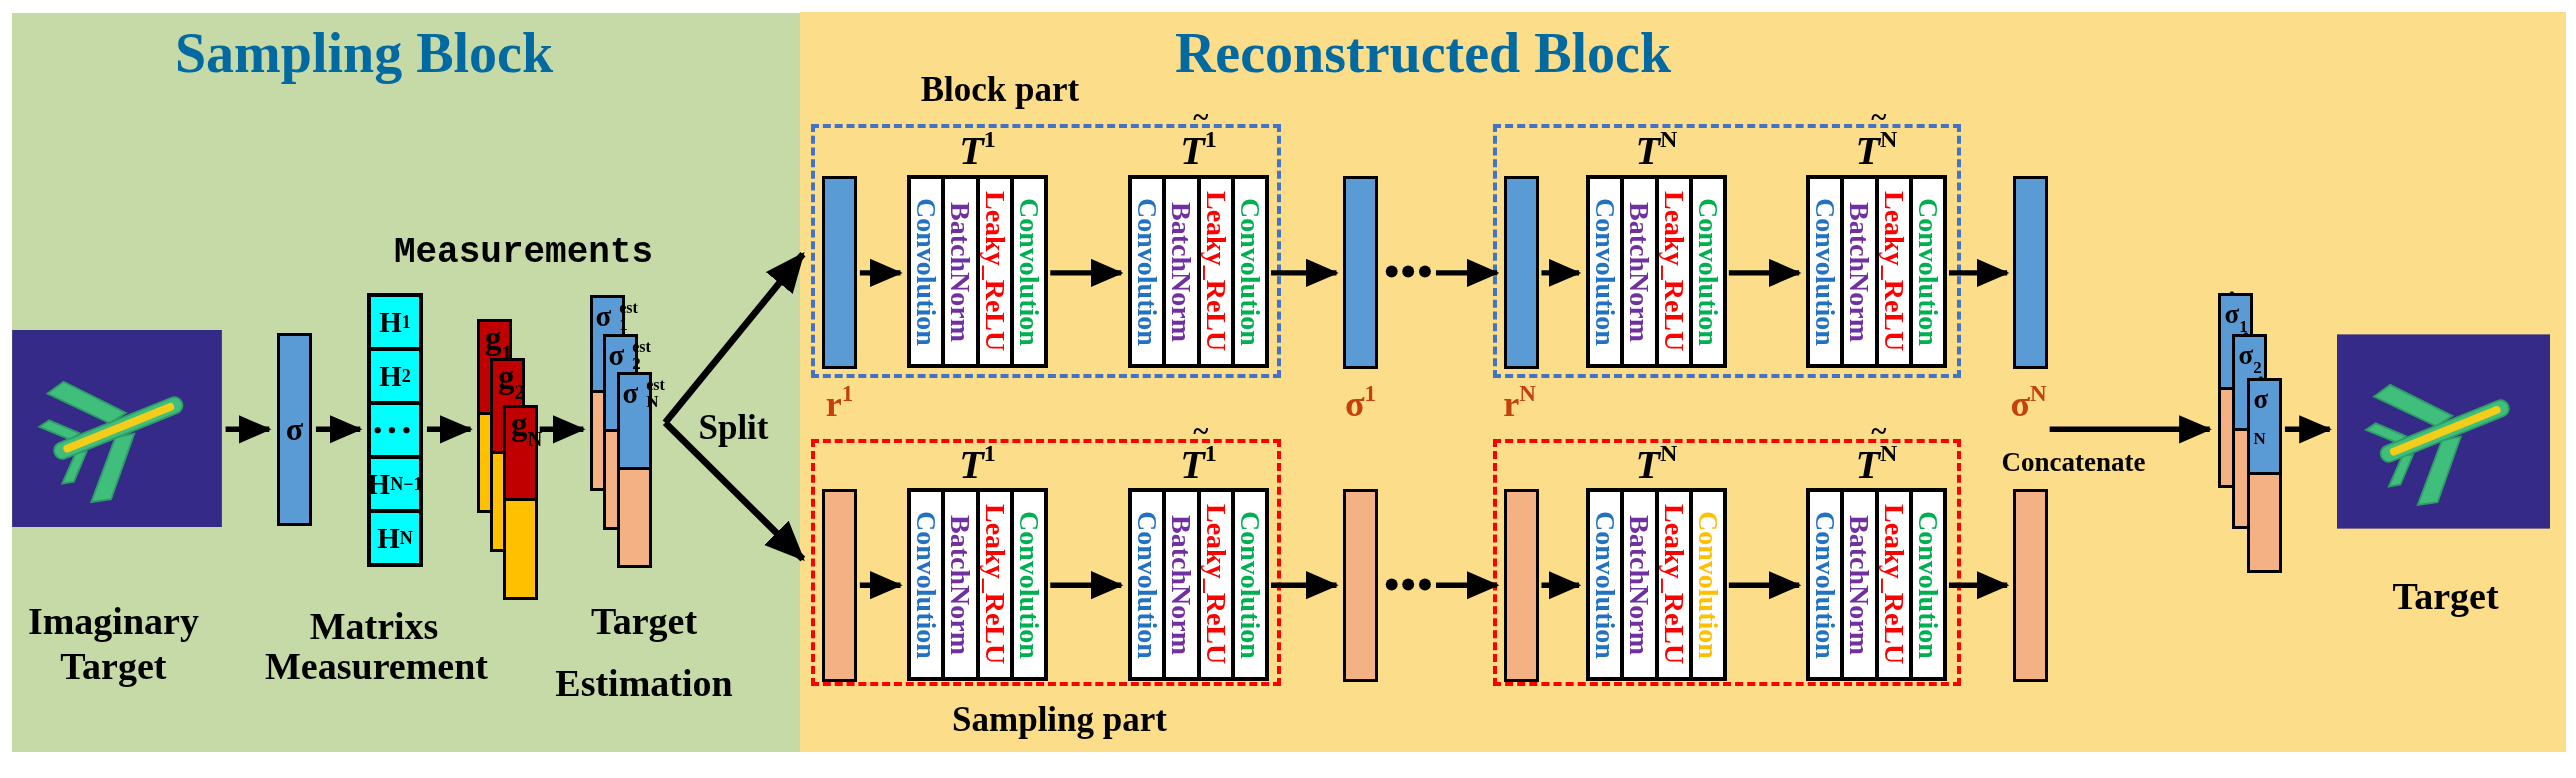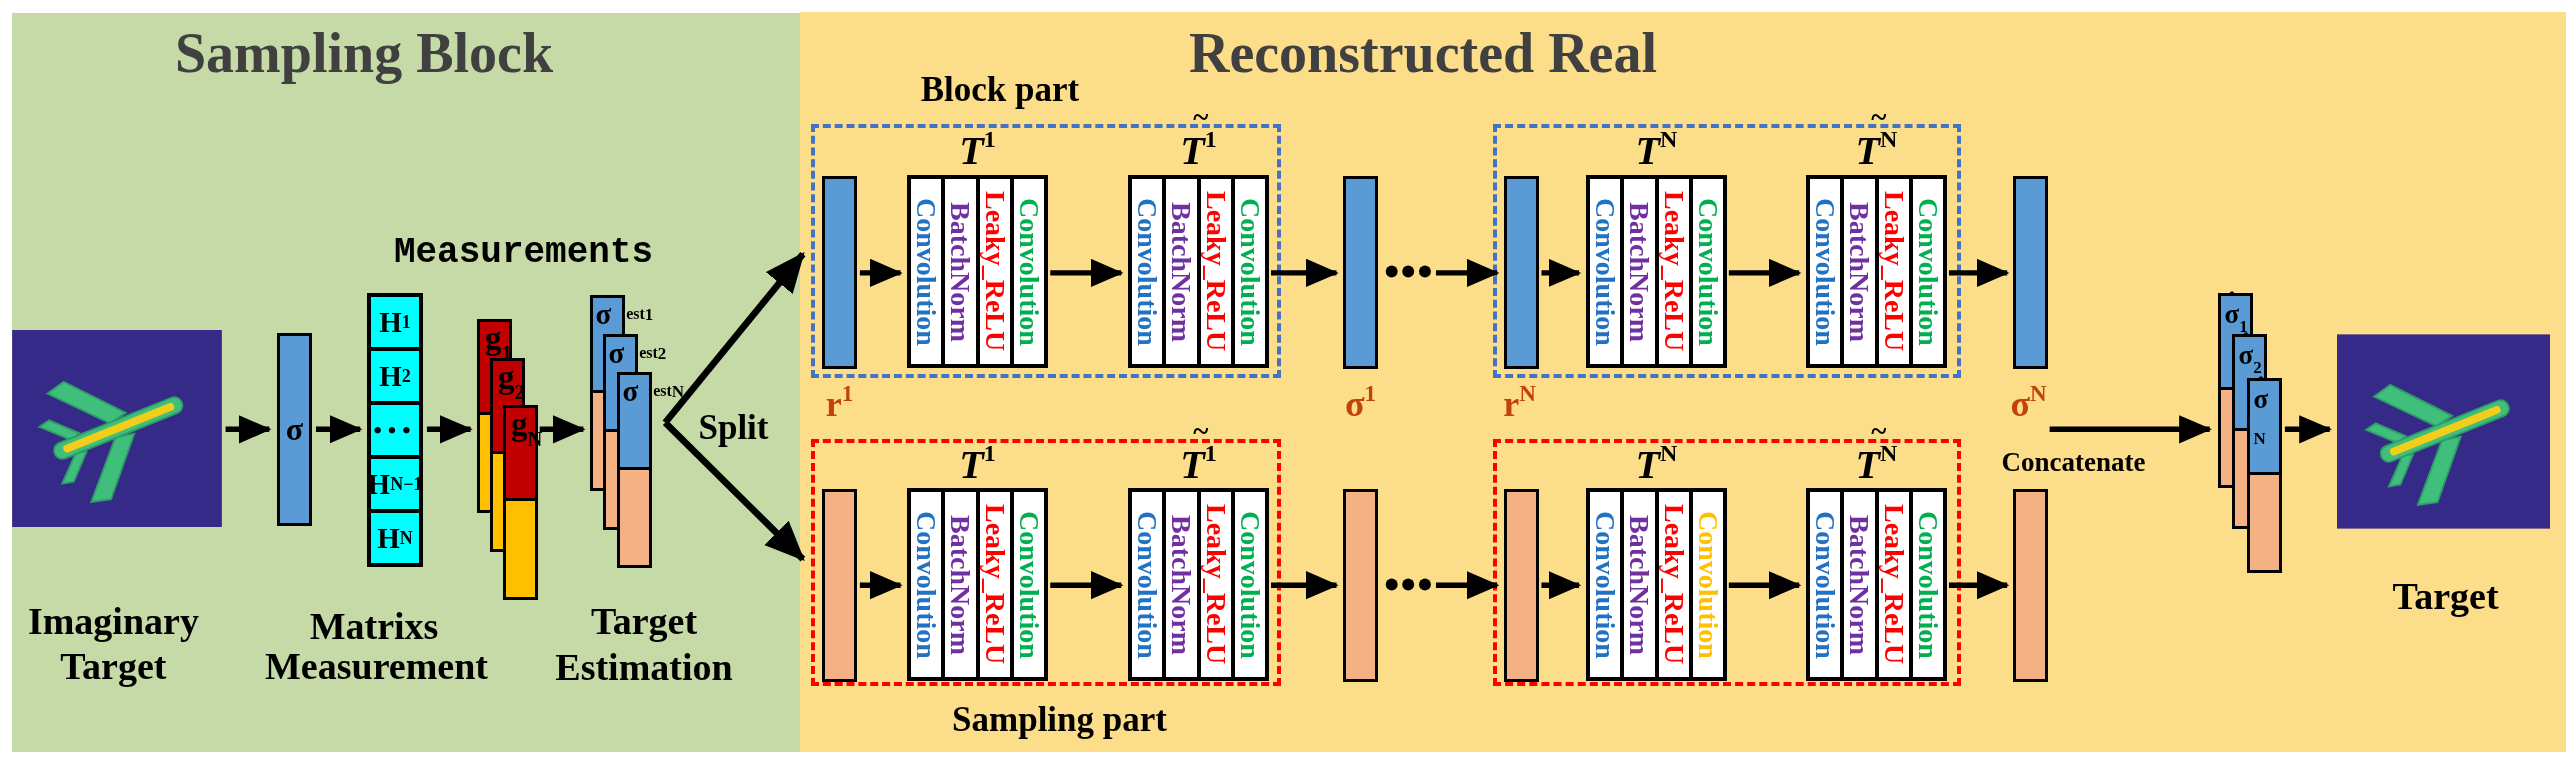--- a/index.html
+++ b/index.html
@@ -1,18 +1,18 @@
 <!DOCTYPE html>
 <html style="font-size:9.7px"><head>
 <meta charset="utf-8">
 <style>
   html,body{margin:0;padding:0;background:#ffffff;}
   body{width:2576px;height:778px;position:relative;font-family:"Liberation Serif",serif;overflow:hidden;}
   .panel{position:absolute;}
-  .blocktitle{position:absolute;font-weight:700;font-size:56px;color:#404040;text-align:center;line-height:1.1;}
+  .blocktitle{position:absolute;font-weight:700;font-size:56px;color:#0369a1;text-align:center;line-height:1.1;}
   .caption{position:absolute;font-weight:700;font-size:38px;color:#000;text-align:center;line-height:1.05;white-space:nowrap;}
   .caption.mid{font-size:36px;font-family:Liberation Mono, monospace;}
   .caption.part{font-size:35px;}
   .bar{position:absolute;width:35px;height:193px;background:#5B9BD5;border:3.6px solid #000;box-sizing:border-box;display:flex;align-items:center;justify-content:center;}
   .bar.salmon{background:#F4B183;}
   .sigma-on-bar{font-weight:700;font-size:32px;color:#000;}
   .hstack{position:absolute;left:367px;top:293px;width:56px;background:#00FFFF;border:4.2px solid #000;box-sizing:border-box;}
   .hcell{height:50px;border-bottom:4.2px solid #000;display:flex;align-items:center;justify-content:center;font-weight:700;font-size:29px;color:#000;}
   .hcell:last-child{border-bottom:none;}
   .hcell sub{font-size:18px;vertical-align:-9.7px;line-height:0;}
@@ -20,21 +20,21 @@
   .col{position:absolute;width:35px;}
   .seg{box-sizing:border-box;border:3.6px solid #000;position:relative;}
   .seg.red{height:96px;background:#C00000;}
   .seg.gold{height:98px;background:#FFC000;border-top:none;}
   .seg.blue{height:98px;background:#5B9BD5;}
   .seg.sal{height:98px;background:#F4B183;border-top:none;}
   .glabel{position:absolute;top:0px;left:4.9px;font-weight:700;font-size:33px;color:#000;line-height:1.0;}
   .glabel sub{font-size:20.6px;vertical-align:-11px;line-height:0;}
   .estlabel{position:absolute;top:2.4px;left:2.4px;display:flex;align-items:center;font-weight:700;color:#000;line-height:1;}
   .estlabel .eb{font-size:29px;}
-  .estlabel .ss{display:flex;flex-direction:row;margin-left:15px;}
+  .estlabel .ss{display:flex;flex-direction:column;margin-left:8px;}
   .estlabel .ss .sp{font-size:16px;line-height:16px;}
   .estlabel .ss .sb{font-size:17px;line-height:17px;}
   .hatlabel{position:absolute;top:4.9px;left:3.6px;font-weight:700;font-size:27px;color:#000;line-height:1;}
   .hatlabel .hatwrap{position:relative;display:inline-block;}
   .hatlabel .hatmark{position:absolute;left:50%;top:-12px;transform:translateX(-50%);font-size:22px;}
   .hatlabel sub{font-size:17px;vertical-align:-8.5px;line-height:0;}
   .dashedbox{position:absolute;border:4.2px dashed;box-sizing:border-box;background:transparent;}
   .blue-dash{border-color:#4472C4;}
   .red-dash{border-color:#FF0000;}
   .lgroup{position:absolute;width:141px;height:193px;background:#fff;border:4.2px solid #000;box-sizing:border-box;display:flex;}
@@ -57,21 +57,21 @@
   svg.overlay{position:absolute;left:0;top:0;pointer-events:none;}
   .timg{position:absolute;}
 </style>
 </head>
 <body>
 
 <div class="panel" style="left:12px;top:13.3px;width:788px;height:739px;background:#C5DAA6;"></div>
 <div class="panel" style="left:800px;top:12px;width:1766px;height:740px;background:#FBDD8A;"></div>
 
 <div class="blocktitle" style="left:91px;top:23px;width:546px;">Sampling Block</div>
-<div class="blocktitle" style="left:1150px;top:23px;width:546px;">Reconstructed Real</div>
+<div class="blocktitle" style="left:1150px;top:23px;width:546px;">Reconstructed Block</div>
 
 <svg class="timg" style="left:12px;top:330px;" width="210" height="197" viewBox="0 0 346 325">
   <rect x="0" y="0" width="346" height="325" fill="#352A87"></rect>
   <g transform="rotate(-22 173 162)" stroke="#2E9E66" stroke-width="3" fill="#3FBE7C">
     <polygon points="165,150 88,66 120,58 196,144"></polygon>
     <polygon points="165,175 88,259 120,267 196,181"></polygon>
     <polygon points="96,152 55,112 74,108 112,146"></polygon>
     <polygon points="96,173 55,213 74,217 112,179"></polygon>
     <rect x="62" y="149" width="226" height="27" rx="13"></rect>
     <rect x="78" y="156" width="196" height="13" rx="6" fill="#F2CE1B" stroke="none"></rect>
@@ -164,21 +164,21 @@
 <div class="caption" style="left:16.4px;top:602px;width:194px;">
   <div>Imaginary</div>
   <div style="margin-top:4.9px;">Target</div>
 </div>
 <div class="caption" style="left:265px;top:602px;width:218px;">
   <div style="margin-top:4.9px;">Matrixs</div>
   <div>Measurement</div>
 </div>
 <div class="caption" style="left:535px;top:602px;width:218px;">
   <div>Target</div>
-  <div style="margin-top:6px;">Estimation</div>
+  <div style="margin-top:22px;">Estimation</div>
 </div>
 <div class="caption part" style="left:691px;top:410px;width:85px;">Split</div>
 
 <div class="caption part" style="left:909px;top:72px;width:182px;">Block part</div>
 <div class="caption part" style="left:935px;top:702px;width:249px;">Sampling part</div>
 
 <div class="dashedbox blue-dash" style="left:811px;top:124px;width:470px;height:254px;"></div>
 <div class="dashedbox blue-dash" style="left:1493px;top:124px;width:468px;height:254px;"></div>
 <div class="dashedbox red-dash" style="left:811px;top:439px;width:470px;height:247px;"></div>
 <div class="dashedbox red-dash" style="left:1493px;top:439px;width:468px;height:247px;"></div>

